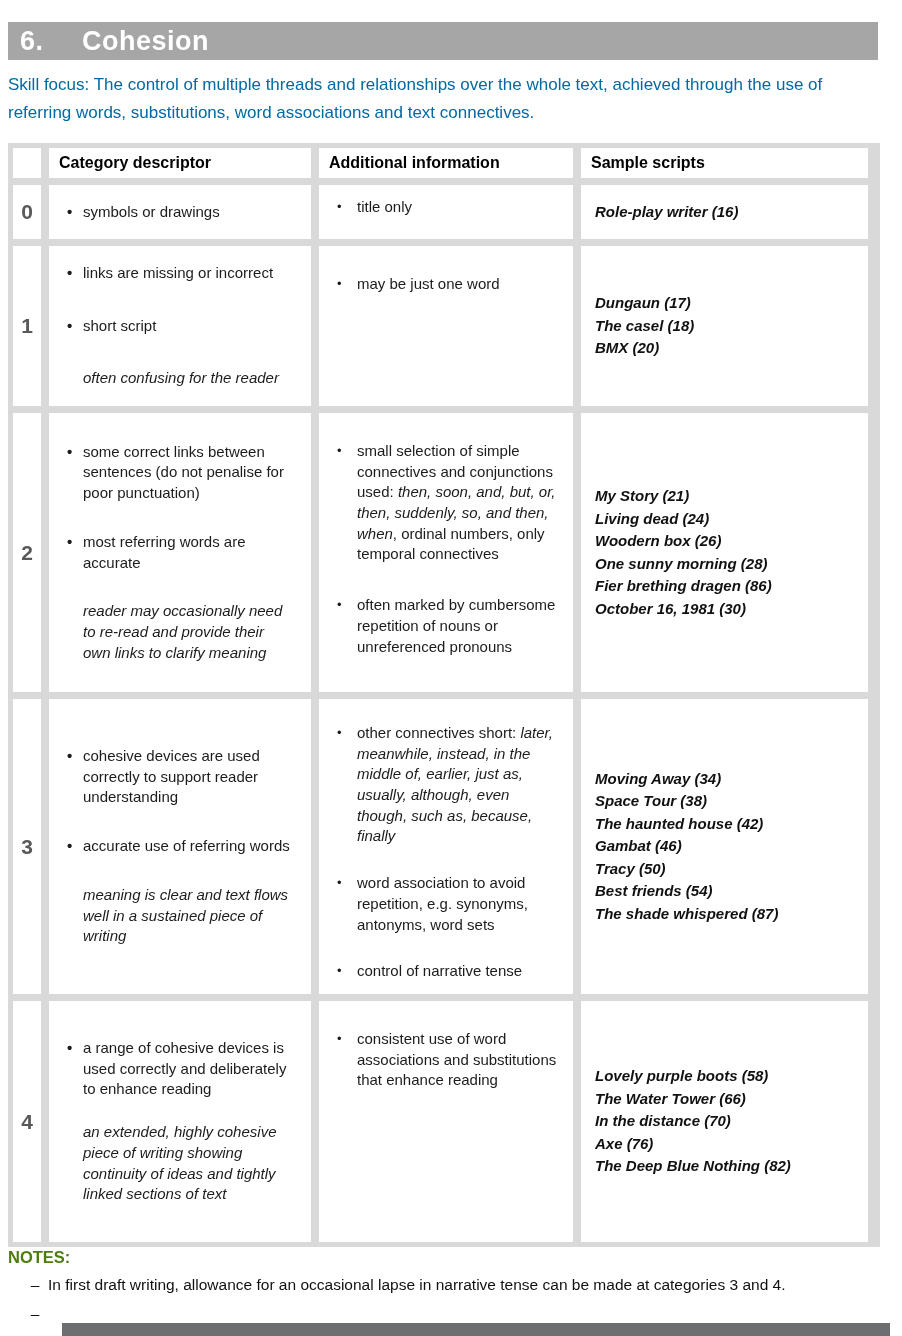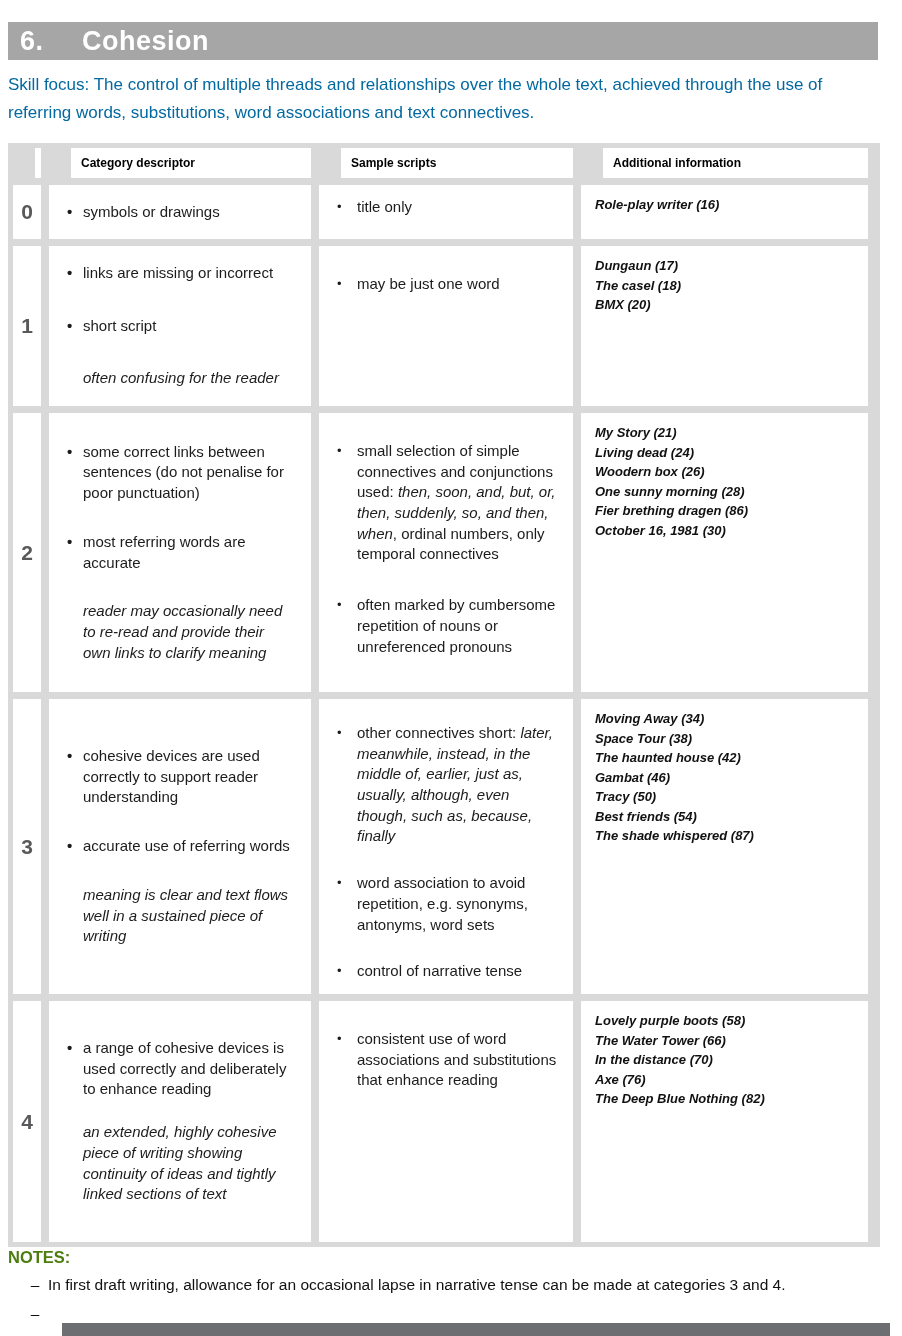--- a/index.html
+++ b/index.html
@@ -14,39 +14,39 @@
   .skill-focus { position:absolute; left:8px; top:71px; width:852px;
     font-size:17px; line-height:1.62; color:#0369a1; }
 
   .rubric { position:absolute; left:8px; top:143px; width:872px;
     background:#d9d9d9; display:grid;
     grid-template-columns:28px 262px 254px 1fr;
     grid-template-rows:30px 54px 160px 279px 295px 241px;
     gap:7px 8px; padding:5px 12px 5px 5px; }
 
   .hcell { background:#fff; display:flex; align-items:center; padding-left:10px;
-    font-weight:bold; font-size:12px; color:#000;margin-left:22px; }
+    font-weight:bold; font-size:16px; color:#000; }
   .hcell.empty { padding:0; }
 
   .num { background:#fff; display:flex; align-items:center; justify-content:center;
     font-weight:bold; font-size:21px; color:#58595b; }
 
   .cell { background:#fff; overflow:hidden; display:flex; flex-direction:column;
     font-size:15px; line-height:1.38; }
 
   .cat { justify-content:center; gap:28px; padding:10px 16px 10px 14px; }
   .cat.r1 { gap:32px; }
   .cat.r4 { gap:22px; }
 
   .add { justify-content:flex-start; gap:30px; padding:28px 10px 10px 12px; }
   .add.r0 { justify-content:center; padding-top:0; }
   .add.r3 { gap:26px; padding-top:24px; }
 
-  .smp { justify-content:flex-start; padding:10px 8px 10px 14px;
-    font-weight:bold; font-style:italic; font-size:13px; line-height:1.5; color:#111; }
+  .smp { justify-content:center; padding:10px 8px 10px 14px;
+    font-weight:bold; font-style:italic; font-size:15px; line-height:1.5; color:#111; }
 
   .bullet { position:relative; padding-left:20px; }
   .bullet .marker { position:absolute; left:4px; top:0; font-weight:bold; }
   .add .bullet { padding-left:26px; }
   .add .bullet .marker { left:6px; font-weight:normal; font-size:13px; top:1px; }
   .it { font-style:italic; }
   .note { font-style:italic; padding-left:20px; }
 
   .notes { position:absolute; left:8px; top:1248px; width:884px; }
   .notes-heading { font-weight:bold; font-size:16.5px; color:#4d7c0f; }
@@ -64,22 +64,22 @@
     <span class="section-number">6.</span>
     <span>Cohesion</span>
   </div>
 
   <div class="skill-focus">Skill focus: The control of multiple threads and relationships over the whole text, achieved through the use of referring words, substitutions, word associations and text connectives.</div>
 
   <div class="rubric">
 
     <div class="hcell empty"></div>
     <div class="hcell">Category descriptor</div>
+    <div class="hcell">Additional information</div>
     <div class="hcell">Sample scripts</div>
-    <div class="hcell">Additional information</div>
 
     <div class="num">0</div>
     <div class="cell cat">
       <div class="bullet"><span class="marker">•</span><span>symbols or drawings</span></div>
     </div>
     <div class="cell add r0">
       <div class="bullet"><span class="marker">•</span><span>title only</span></div>
     </div>
     <div class="cell smp">
       <div>Role-play writer (16)</div>

